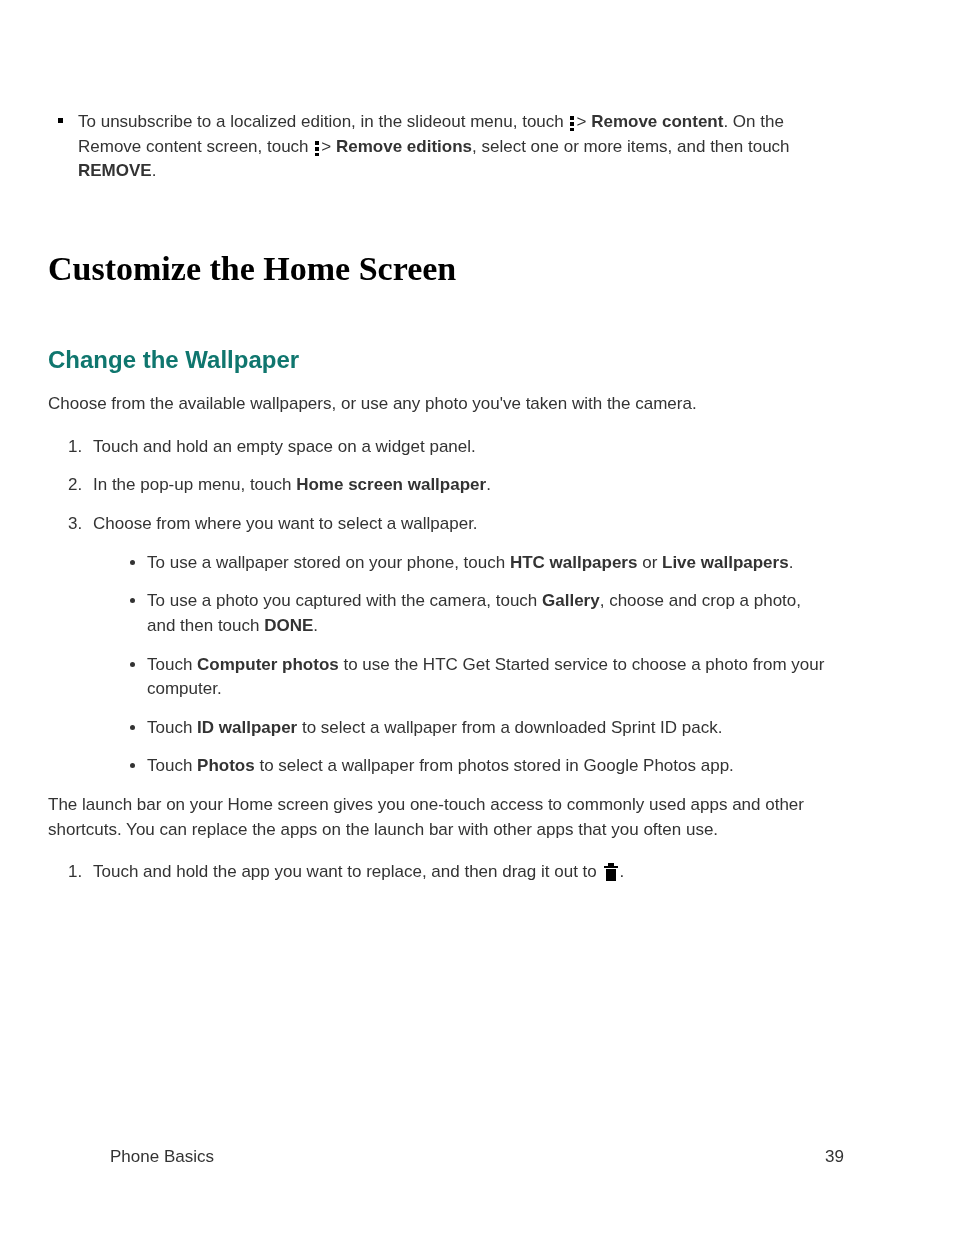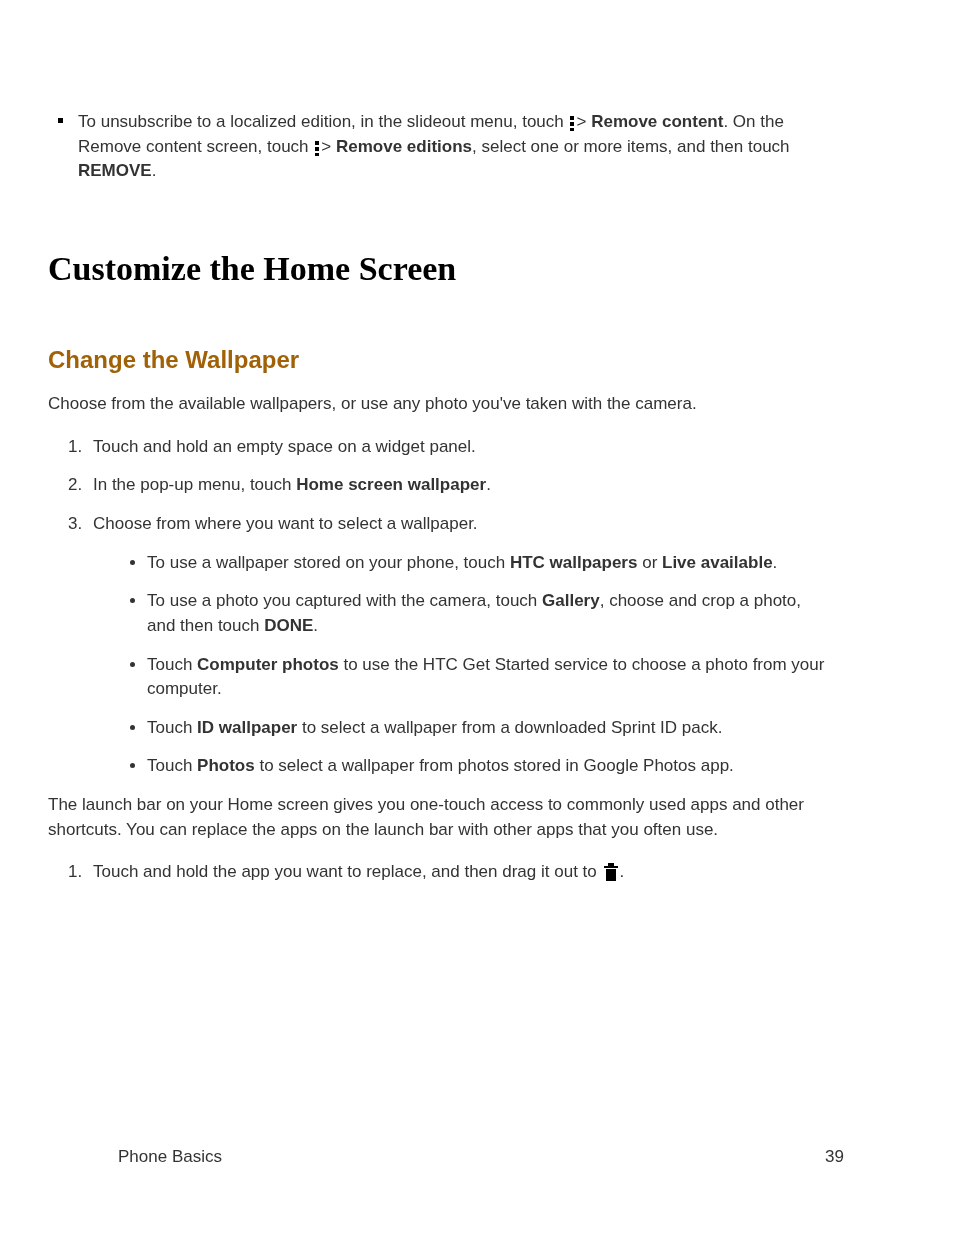--- a/index.html
+++ b/index.html
@@ -23,21 +23,21 @@
     font-family: Liberation Serif, serif;
     font-weight: 900;
     font-size: 34px;
     color: #000;
     margin: 60px 0 18px 0;
   }
   h2.subsection {
     font-family: Arial, Helvetica, sans-serif;
     font-weight: 900;
     font-size: 24px;
-    color: #a16207;
+    color: #0f766e;
     margin: 50px 0 14px 0;
   }
   p.body {
     margin: 0 0 18px 0;
   }
   ul.square {
     list-style: none;
     padding-left: 30px;
     margin: 0 0 0 0;
   }
@@ -112,21 +112,21 @@
   .icon-trash .lid {
     position: absolute;
     top: -3px;
     left: 3px;
     width: 6px;
     height: 3px;
     background: #000;
   }
   .footer {
     position: absolute;
-    left: 118px;
+    left: 110px;
     right: 110px;
     bottom: 65px;
     font-size: 17px;
     color: #333;
     display: flex;
     justify-content: space-between;
   }
 </style>
 </head>
 <body>
@@ -153,21 +153,21 @@
     <li>
       <span>Touch and hold an empty space on a widget panel.</span>
     </li>
     <li>
       <span>In the pop-up menu, touch </span><span class="bold">Home screen wallpaper</span><span>.</span>
     </li>
     <li>
       <span>Choose from where you want to select a wallpaper.</span>
       <ul class="disc">
         <li>
-          <span>To use a wallpaper stored on your phone, touch </span><span class="bold">HTC wallpapers</span><span> or </span><span class="bold">Live available</span><span>.</span>
+          <span>To use a wallpaper stored on your phone, touch </span><span class="bold">HTC wallpapers</span><span> or </span><span class="bold">Live wallpapers</span><span>.</span>
         </li>
         <li>
           <span>To use a photo you captured with the camera, touch </span><span class="bold">Gallery</span><span>, choose and crop a photo, and then touch </span><span class="bold">DONE</span><span>.</span>
         </li>
         <li>
           <span>Touch </span><span class="bold">Computer photos</span><span> to use the HTC Get Started service to choose a photo from your computer.</span>
         </li>
         <li>
           <span>Touch </span><span class="bold">ID wallpaper</span><span> to select a wallpaper from a downloaded Sprint ID pack.</span>
         </li>

